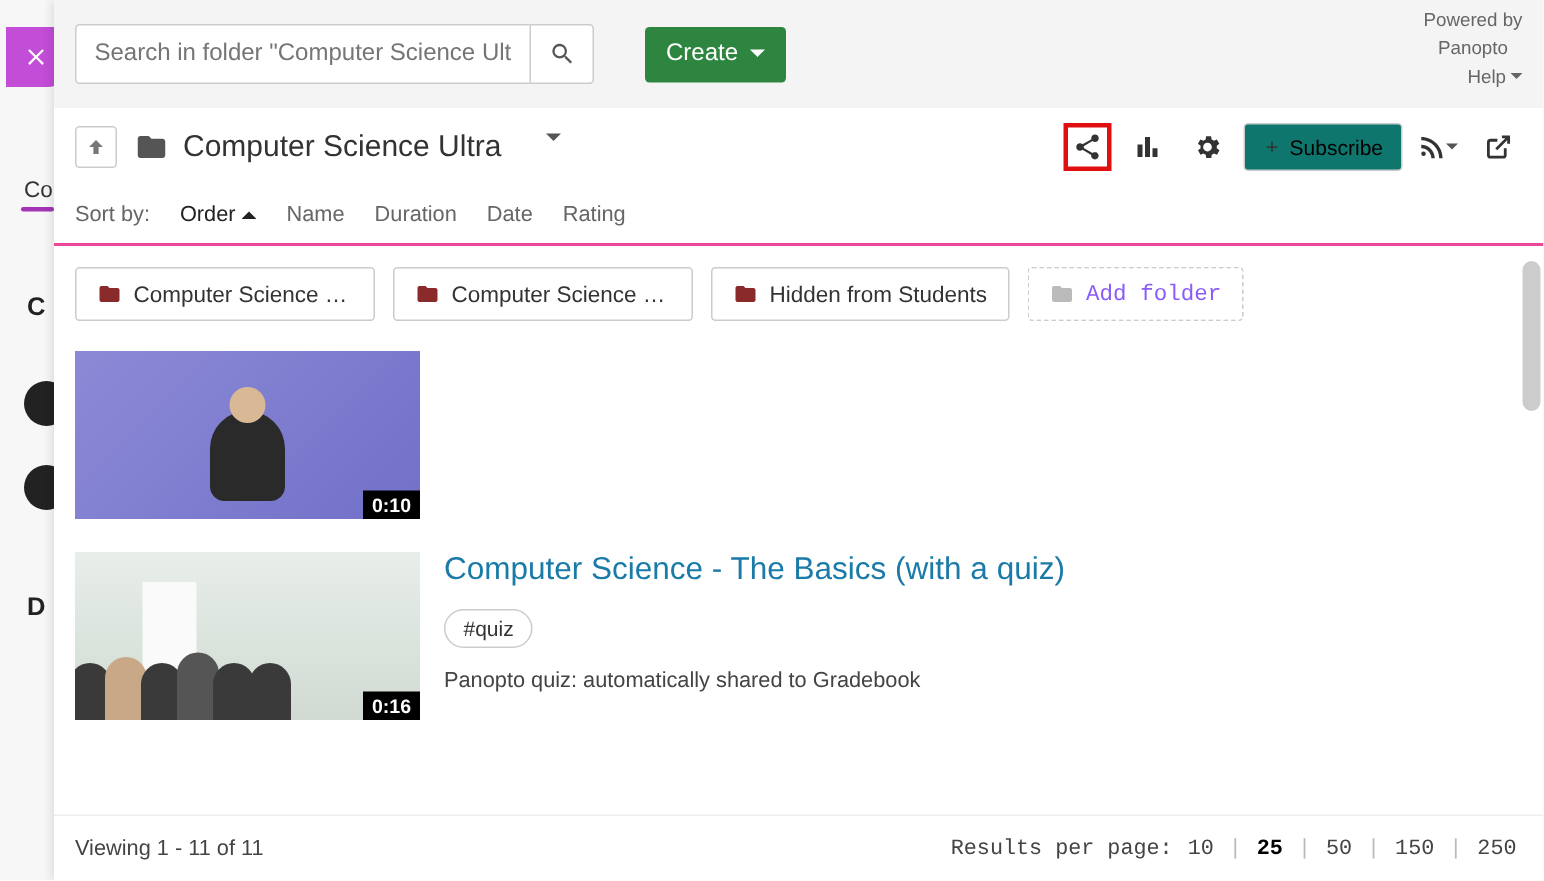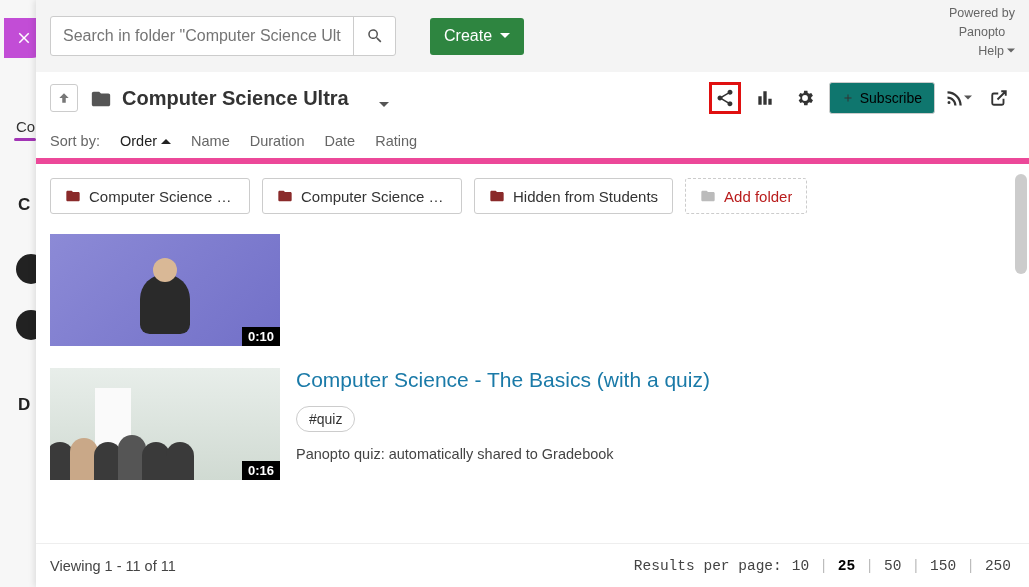--- a/index.html
+++ b/index.html
@@ -16,35 +16,35 @@
 .panel { position: absolute; left: 36px; top: 0; width: 993px; height: 100%; background: #fff; box-shadow: -2px 0 6px rgba(0,0,0,0.1); display: flex; flex-direction: column; }
 .topbar { height: 72px; background: #f4f4f4; display: flex; align-items: center; padding: 0 14px; position: relative; }
 .search-wrap { display: flex; border: 1px solid #ccc; border-radius: 3px; height: 40px; width: 346px; background: #fff; }
 .search-input { flex: 1; border: none; padding: 0 12px; font-size: 16px; color: #555; outline: none; background: transparent; }
 .search-btn { width: 42px; display: flex; align-items: center; justify-content: center; border-left: 1px solid #ccc; cursor: pointer; }
 .create-btn { margin-left: 34px; height: 37px; background: #2e8540; color: #fff; border: none; border-radius: 3px; padding: 0 14px; font-size: 16px; display: flex; align-items: center; gap: 8px; cursor: pointer; }
 .powered { position: absolute; right: 14px; top: 4px; text-align: center; font-size: 12.5px; color: #666; line-height: 1.5; }
 .powered .help { display: flex; align-items: center; justify-content: flex-end; gap: 3px; cursor: pointer; }
 .folder-bar { height: 52px; display: flex; align-items: center; padding: 0 14px; gap: 12px; }
 .up-btn { width: 28px; height: 28px; border: 1px solid #ccc; border-radius: 3px; display: flex; align-items: center; justify-content: center; cursor: pointer; }
-.folder-title { display: flex; align-items: flex-end; gap: 10px; font-size: 20px; color: #333; cursor: pointer; font-weight: bold; }
+.folder-title { display: flex; align-items: flex-start; gap: 10px; font-size: 20px; color: #333; cursor: pointer; }
 .folder-title svg { fill: #555; }
 .spacer { flex: 1; }
 .action-icons { display: flex; align-items: center; gap: 8px; }
 .icon-btn { width: 32px; height: 32px; display: flex; align-items: center; justify-content: center; cursor: pointer; }
 .icon-btn.highlight { border: 3px solid #e01010; }
 .subscribe-btn { height: 32px; border: 1px solid #ccc; border-radius: 3px; padding: 0 12px; display: flex; align-items: center; gap: 6px; font-size: 14px; cursor: pointer; background: #0f766e; }
-.sort-bar { height: 40px; padding: 0 14px; display: flex; align-items: center; gap: 20px; font-size: 14.5px; color: #666; border-bottom: 6px solid #ec4899; }
+.sort-bar { height: 40px; padding: 0 14px; display: flex; align-items: center; gap: 20px; font-size: 14.5px; color: #666; border-bottom: 2px solid #ec4899; }
 .sort-bar .active { color: #222; display: flex; align-items: center; gap: 4px; }
 .sort-bar span { cursor: pointer; }
 .content { flex: 1; overflow: hidden; position: relative; }
 .content-inner { padding: 14px; height: 100%; overflow-y: auto; }
 .folder-chips { display: flex; gap: 12px; margin-bottom: 20px; }
 .chip { border: 1px solid #ccc; border-radius: 3px; height: 36px; padding: 0 14px; display: flex; align-items: center; gap: 8px; font-size: 15px; cursor: pointer; max-width: 200px; }
-.chip.add { border: 1px dashed #ccc; color: #b91c1c; }
+.chip.add { border: 1px dashed #ccc; color: #8b5cf6; font-family: Liberation Mono, monospace; }
 .chip svg { flex-shrink: 0; }
 .chip span { overflow: hidden; text-overflow: ellipsis; white-space: nowrap; }
 .video-row { display: flex; gap: 16px; margin-bottom: 22px; }
 .thumb { width: 230px; height: 112px; position: relative; background: #888; flex-shrink: 0; overflow: hidden; }
 .thumb .dur { position: absolute; bottom: 0; right: 0; background: #000; color: #fff; font-size: 13px; padding: 2px 6px; font-weight: 600; }
 .thumb1 { background: linear-gradient(135deg, #8c8ad6 0%, #7270c8 100%); display: flex; align-items: center; justify-content: center; }
 .thumb1::before { content: ""; width: 50px; height: 60px; background: #2a2a2a; border-radius: 26px 26px 10px 10px; position: absolute; top: 40px; }
 .thumb1::after { content: ""; width: 24px; height: 24px; background: #d9b896; border-radius: 50%; position: absolute; top: 24px; }
 .thumb2 { background: linear-gradient(180deg, #e8eeea 0%, #d0dad2 100%); position: relative; }
 .thumb2::before { content: ""; position: absolute; left: 45px; top: 20px; width: 36px; height: 70px; background: #fafafa; }

